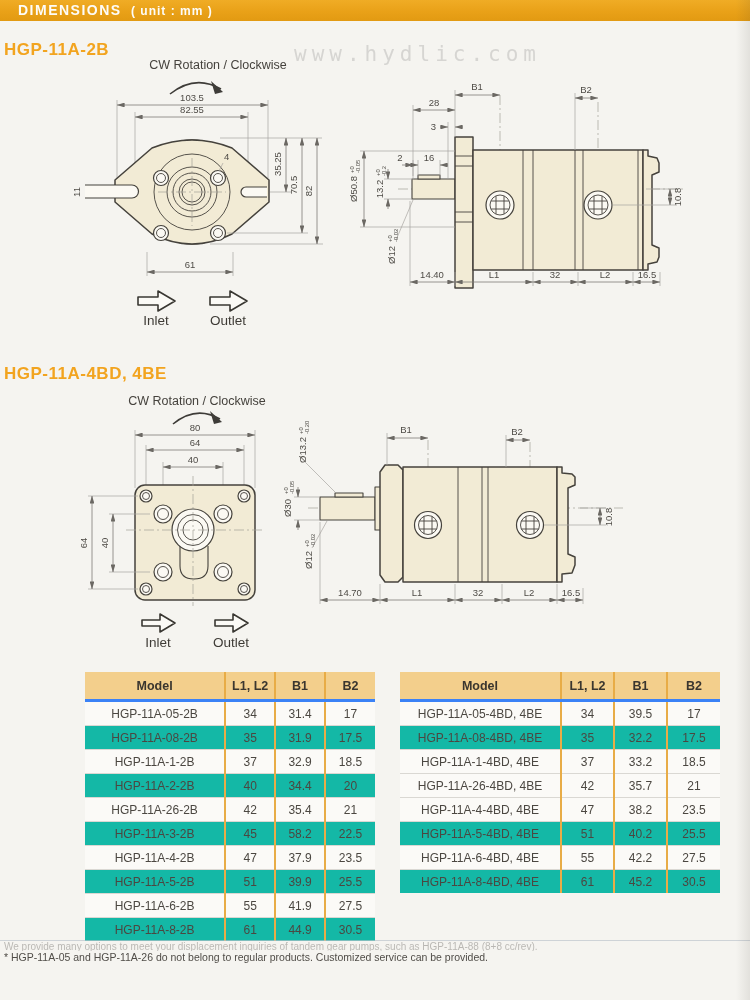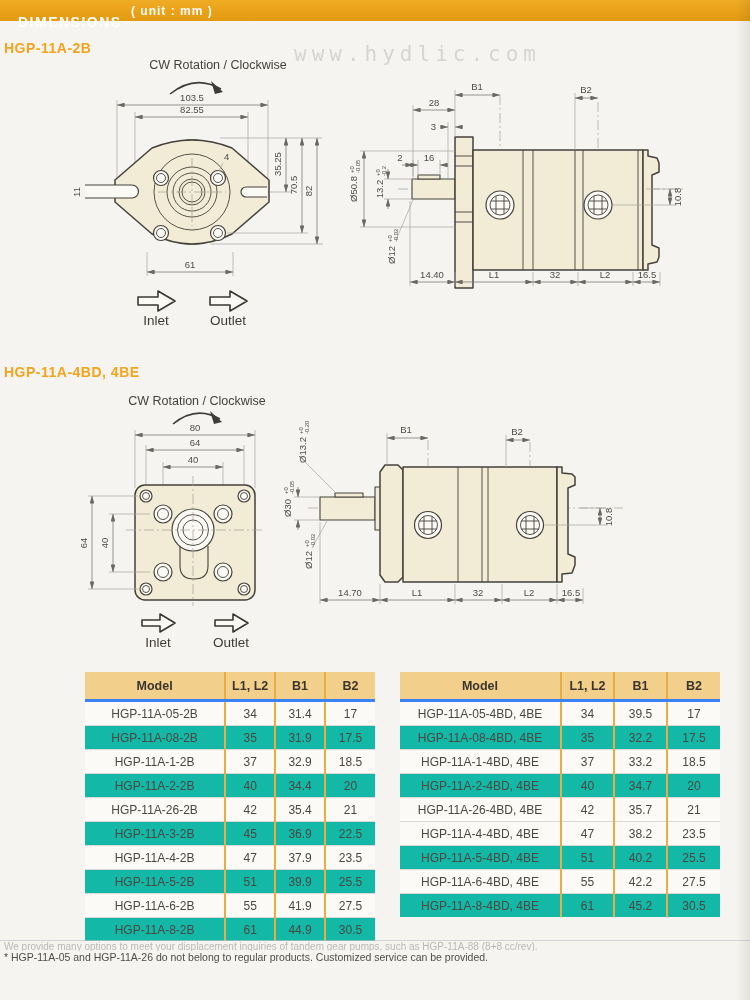--- a/index.html
+++ b/index.html
@@ -1,25 +1,25 @@
 <!DOCTYPE html>
 <html><head>
 <meta charset="utf-8">
 <style>
   html,body{margin:0;padding:0;}
   body{background:#e9e8e5;font-family:"Liberation Sans",sans-serif;}
   #page{position:relative;width:750px;height:1000px;background:#F5F4F0;overflow:hidden;margin:0 auto;}
   
   .banner{position:absolute;left:0;top:8;width:750px;height:21px;
           background:linear-gradient(180deg,#F0AC25 0%,#E9A118 55%,#E29A12 100%);}
-  .banner .t1{position:absolute;left:18px;top:2px;color:#FDFCF8;font-weight:bold;font-size:14px;letter-spacing:1.5px;margin-top:12px;}
+  .banner .t1{position:absolute;left:18px;top:2px;color:#FDFCF8;font-weight:bold;font-size:14px;letter-spacing:1.5px;}
   .banner .t2{position:absolute;left:131px;top:4px;color:#FDFCF8;font-weight:bold;font-size:12px;letter-spacing:1px;}
   .watermark{position:absolute;left:294px;top:42px;font-family:"DejaVu Sans Mono",monospace;
              font-size:21px;letter-spacing:5px;color:#D6D5D2;}
-  .sec-title{position:absolute;left:4px;color:#F2A41F;font-weight:bold;font-size:14px;letter-spacing:.5px;}
+  .sec-title{position:absolute;left:4px;color:#F2A41F;font-weight:bold;font-size:17px;letter-spacing:.5px;}
   #s1title{top:40px;} #s2title{top:364px;}
   .drawing{position:absolute;}
   
   svg text{font-family:"Liberation Sans",sans-serif;}
   .dt{font-size:9.5px;fill:#4E4B46;}
   .tol{font-size:5.8px;fill:#4E4B46;}
   .big{font-size:12.5px;fill:#45423D;}
   .lbl{font-size:13.5px;fill:#3E3B36;}
   .dim,.dimS{stroke:#7E7B76;stroke-width:.8;fill:none;}
   .dim{marker-start:url(#ah);marker-end:url(#ah);}
@@ -412,21 +412,21 @@
           </tr>
           <tr>
             <td>HGP-11A-26-2B</td>
             <td>42</td>
             <td>35.4</td>
             <td>21</td>
           </tr>
           <tr class="alt">
             <td>HGP-11A-3-2B</td>
             <td>45</td>
-            <td>36.9</td>
+            <td>58.2</td>
             <td>22.5</td>
           </tr>
           <tr>
             <td>HGP-11A-4-2B</td>
             <td>47</td>
             <td>37.9</td>
             <td>23.5</td>
           </tr>
           <tr class="alt">
             <td>HGP-11A-5-2B</td>
@@ -471,26 +471,20 @@
             <td>35</td>
             <td>32.2</td>
             <td>17.5</td>
           </tr>
           <tr>
             <td>HGP-11A-1-4BD, 4BE</td>
             <td>37</td>
             <td>33.2</td>
             <td>18.5</td>
           </tr>
-          <tr class="alt">
-            <td>HGP-11A-2-4BD, 4BE</td>
-            <td>40</td>
-            <td>34.7</td>
-            <td>20</td>
-          </tr>
           <tr>
             <td>HGP-11A-26-4BD, 4BE</td>
             <td>42</td>
             <td>35.7</td>
             <td>21</td>
           </tr>
           <tr>
             <td>HGP-11A-4-4BD, 4BE</td>
             <td>47</td>
             <td>38.2</td>

